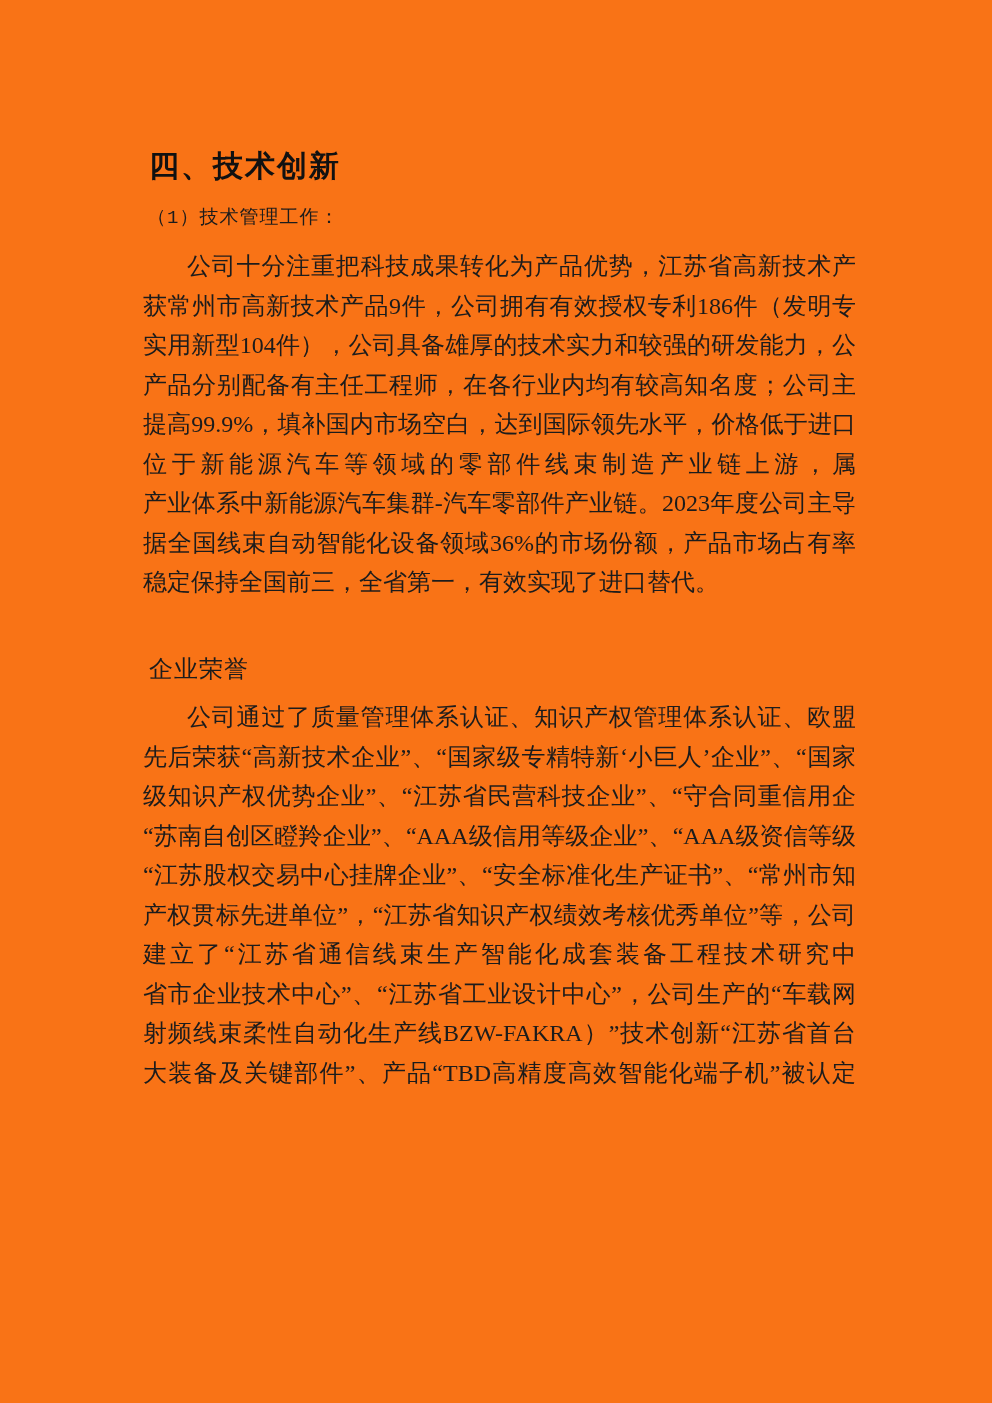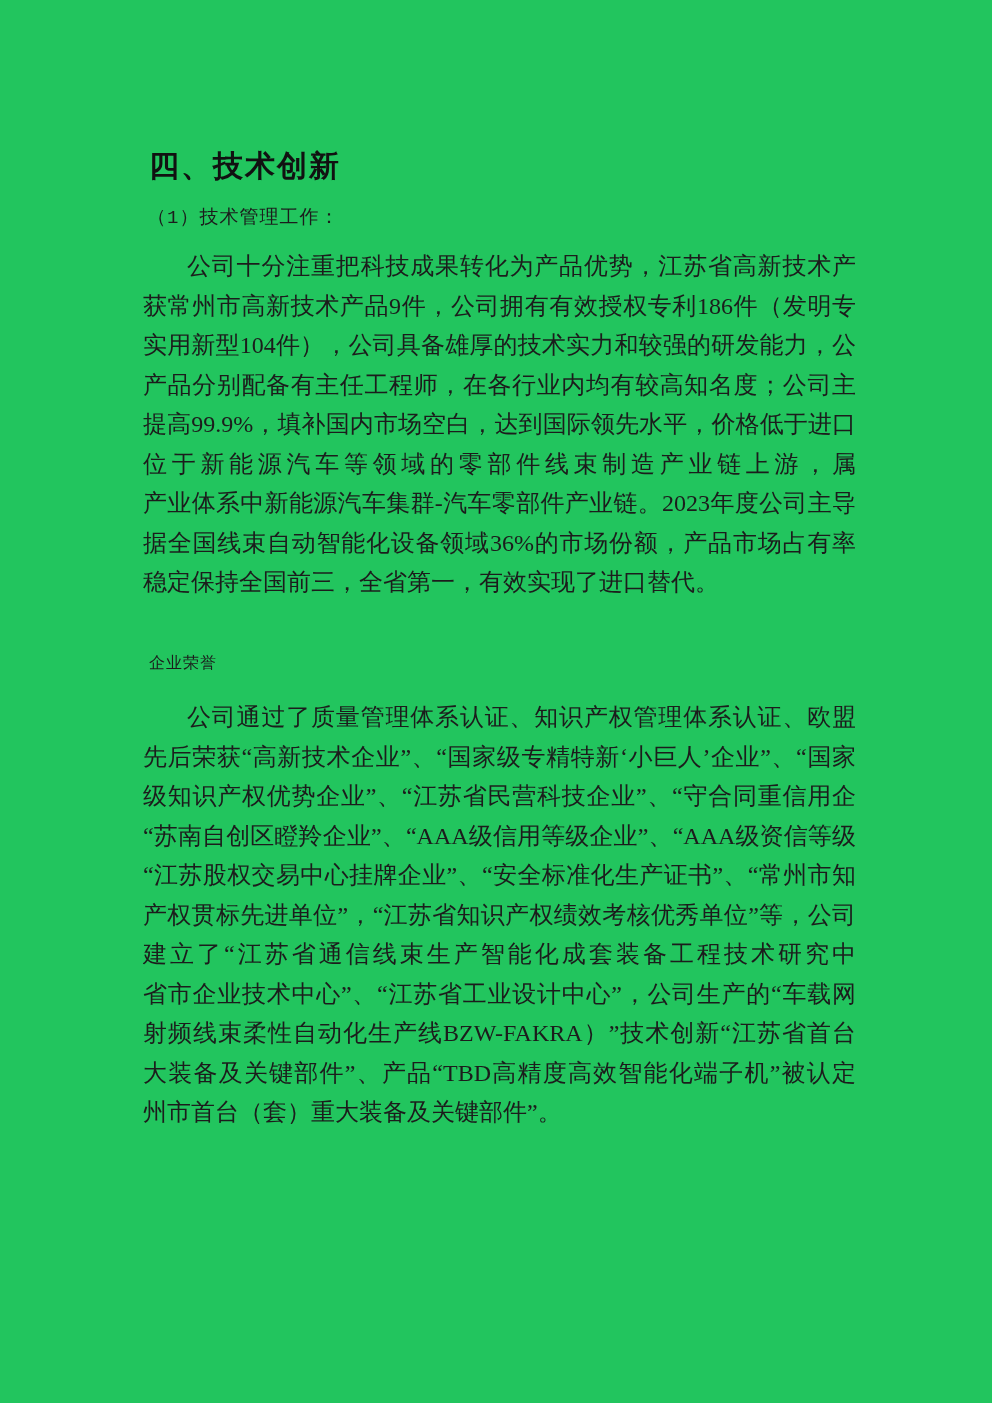--- a/index.html
+++ b/index.html
@@ -4,21 +4,21 @@
 <style>
   html, body {
     margin: 0;
     padding: 0;
     background: #ffffff;
   }
   .page {
     position: relative;
     width: 992px;
     height: 1403px;
-    background: #22c55e;
+    background: #f97316;
     overflow: hidden;
     font-family: "Liberation Serif", "DejaVu Serif", serif;
     color: #1c1c1c;
   }
   .doc-title {
     position: absolute;
     left: 149px;
     top: 126px;
     font-family: "Liberation Sans", "DejaVu Sans", sans-serif;
     font-weight: bold;
@@ -39,21 +39,21 @@
   .para {
     position: absolute;
     left: 143px;
     width: 713px;
   }
   .para-1 { top: 247px; }
   .sub-heading {
     position: absolute;
     left: 149px;
     top: 653px;
-    font-size: 16px;
+    font-size: 24px;
     letter-spacing: 1px;
     white-space: nowrap;
   }
   .para-2 { top: 698px; }
   .tline {
     height: 39.5px;
     line-height: 39.5px;
     font-size: 24px;
     overflow: hidden;
     text-align: justify;
@@ -95,16 +95,15 @@
     <div class="tline first">公司通过了质量管理体系认证、知识产权管理体系认证、欧盟CE认证等，</div>
     <div class="tline">先后荣获“高新技术企业”、“国家级专精特新‘小巨人’企业”、“国家</div>
     <div class="tline">级知识产权优势企业”、“江苏省民营科技企业”、“守合同重信用企业”</div>
     <div class="tline">“苏南自创区瞪羚企业”、“AAA级信用等级企业”、“AAA级资信等级企业”、</div>
     <div class="tline">“江苏股权交易中心挂牌企业”、“安全标准化生产证书”、“常州市知识</div>
     <div class="tline">产权贯标先进单位”，“江苏省知识产权绩效考核优秀单位”等，公司先后</div>
     <div class="tline">建立了“江苏省通信线束生产智能化成套装备工程技术研究中心”、“江苏</div>
     <div class="tline">省市企业技术中心”、“江苏省工业设计中心”，公司生产的“车载网络FAKRA</div>
     <div class="tline">射频线束柔性自动化生产线BZW-FAKRA）”技术创新“江苏省首台（套）重</div>
     <div class="tline">大装备及关键部件”、产品“TBD高精度高效智能化端子机”被认定为“常</div>
-    <div class="tline last">州市首台（套）重大装备及关键部件”。</div>
   </div>
 
 </div>
 
 </body></html>

